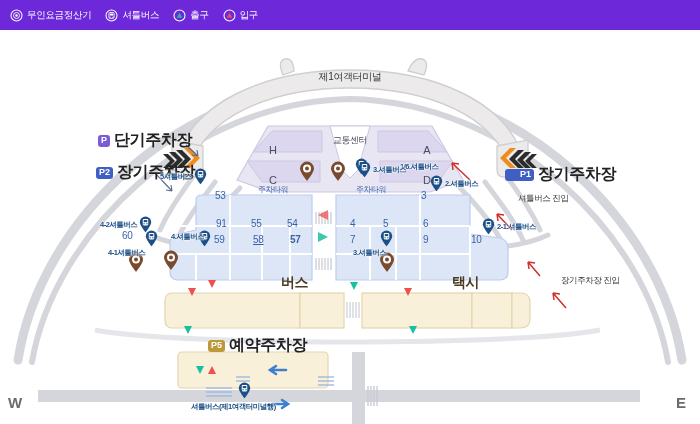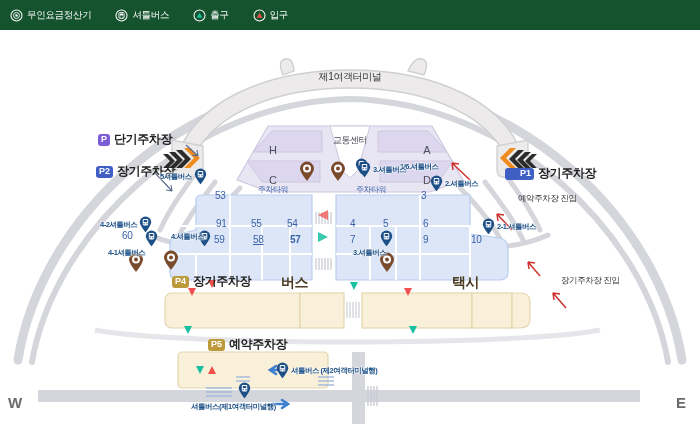--- a/index.html
+++ b/index.html
@@ -7,40 +7,40 @@
   body {
     width:700px; height:424px; overflow:hidden;
     font-family:"Liberation Sans","DejaVu Sans",sans-serif;
     background:#ffffff;
     position:relative;
   }
 
   
   #legend-bar {
     position:absolute; left:0; top:0; width:700px; height:30px;
-    background:#14532d;
-    display:flex; align-items:center; padding-left:10px; gap:24px;
+    background:#6d28d9;
+    display:flex; align-items:center; padding-left:10px; gap:14px;
   }
   .legend-item { display:flex; align-items:center; gap:4px; }
   .legend-label { color:#ffffff; font-size:9.5px; letter-spacing:-0.3px; white-space:nowrap;}
   .lg-icon { width:13px; height:13px; display:block; }
 
   
   #map-canvas { position:absolute; left:0; top:30px; width:700px; height:394px; background:#fff; }
   #map-svg { position:absolute; left:0; top:0; }
 
   
   .ov { position:absolute; white-space:nowrap; }
 
   .pbadge {
     display:inline-block; color:#fff; font-size:9px; font-weight:bold;
     border-radius:3px; padding:1px 3px 2px 3px; line-height:1;
     vertical-align:middle;
   }
-  .legend-text { font-size:12px; color:#222; font-weight:bold; margin-left:4px; vertical-align:middle; letter-spacing:-0.4px;margin-top:28px;}
+  .legend-text { font-size:16px; color:#222; font-weight:bold; margin-left:4px; vertical-align:middle; letter-spacing:-0.4px;margin-top:28px;}
   .plain-text { font-size:8.5px; color:#333; letter-spacing:-0.4px; }
 
   .zone-letter { font-size:11px; fill:#4c4c5a; }
 
   .shuttle-tag {
     position:absolute; display:flex; align-items:center; gap:2px;
   }
   .shuttle-txt {
     font-size:7.5px; color:#1b4f86; font-weight:bold; letter-spacing:-0.5px;
     text-shadow:0 0 2px #fff, 0 0 2px #fff, 0 0 2px #fff;
@@ -288,21 +288,21 @@
   </div>
 
   <div class="ov" style="left:96px; top:132px;">
     <span class="pbadge" style="background:#3f5fc4;">P2</span><span class="legend-text">장기주차장</span>
   </div>
 
   <div class="ov" style="left:505px; top:134px;">
     <span class="pbadge" style="background:#3f5fc4;padding-left:15px;">P1</span><span class="legend-text">장기주차장</span>
   </div>
 
-  <div class="ov plain-text" style="left:518px; top:163px;">예약주차장 진입</div>
+  <div class="ov plain-text" style="left:518px; top:163px;">셔틀버스 진입</div>
   <div class="ov plain-text" style="left:561px; top:245px;">장기주차장 진입</div>
 
   <div class="towertxt" style="left:258px; top:154px;">주차타워</div>
   <div class="towertxt" style="left:356px; top:154px;">주차타워</div>
 
   <div class="lotnum" style="left:215px; top:160px;">53</div>
   <div class="lotnum" style="left:216px; top:188px;">91</div>
   <div class="lotnum" style="left:251px; top:188px;">55</div>
   <div class="lotnum" style="left:287px; top:188px;">54</div>
   <div class="lotnum" style="left:122px; top:200px;">60</div>
@@ -465,41 +465,28 @@
     <svg class="pin" viewBox="0 0 16 21">
         <path d="M8 20 C8 20 1 11.5 1 7.6 A7 7 0 0 1 15 7.6 C15 11.5 8 20 8 20Z" fill="#1b4f86"></path>
         <rect x="4.6" y="3.6" width="6.8" height="8" rx="1.4" fill="#fff"></rect>
         <rect x="5.8" y="5" width="4.4" height="2.6" fill="#1b4f86"></rect>
         <circle cx="6.2" cy="9.6" r="0.8" fill="#1b4f86"></circle>
         <circle cx="9.8" cy="9.6" r="0.8" fill="#1b4f86"></circle>
       </svg>
     <span class="shuttle-txt" style="position:absolute; left:-27px; top:18px;">3.셔틀버스</span>
   </div>
 
-  <div class="ov" style="left:172px; top:242px;">
-    <span class="pbadge pbadge-gold">P4</span><span class="legend-text">장기주차장</span>
-  </div>
   <div class="facility-txt" style="left:281px; top:244px;">버스</div>
 
   <div class="facility-txt" style="left:452px; top:244px;">택시</div>
 
   <div class="ov" style="left:208px; top:305px;">
     <span class="pbadge pbadge-gold">P5</span><span class="legend-text">예약주차장</span>
   </div>
 
-  <div class="shuttle-tag" style="left:276px; top:332px;">
-    <svg class="pin" viewBox="0 0 16 21">
-        <path d="M8 20 C8 20 1 11.5 1 7.6 A7 7 0 0 1 15 7.6 C15 11.5 8 20 8 20Z" fill="#1b4f86"></path>
-        <rect x="4.6" y="3.6" width="6.8" height="8" rx="1.4" fill="#fff"></rect>
-        <rect x="5.8" y="5" width="4.4" height="2.6" fill="#1b4f86"></rect>
-        <circle cx="6.2" cy="9.6" r="0.8" fill="#1b4f86"></circle>
-        <circle cx="9.8" cy="9.6" r="0.8" fill="#1b4f86"></circle>
-      </svg>
-    <span class="shuttle-txt">셔틀버스 (제2여객터미널행)</span>
-  </div>
 
   <div class="ov" style="left:238px; top:352px;">
     <svg class="pin" viewBox="0 0 16 21">
         <path d="M8 20 C8 20 1 11.5 1 7.6 A7 7 0 0 1 15 7.6 C15 11.5 8 20 8 20Z" fill="#1b4f86"></path>
         <rect x="4.6" y="3.6" width="6.8" height="8" rx="1.4" fill="#fff"></rect>
         <rect x="5.8" y="5" width="4.4" height="2.6" fill="#1b4f86"></rect>
         <circle cx="6.2" cy="9.6" r="0.8" fill="#1b4f86"></circle>
         <circle cx="9.8" cy="9.6" r="0.8" fill="#1b4f86"></circle>
       </svg>
     <span class="shuttle-txt" style="position:absolute; left:-47px; top:20px;">셔틀버스(제1여객터미널행)</span>

